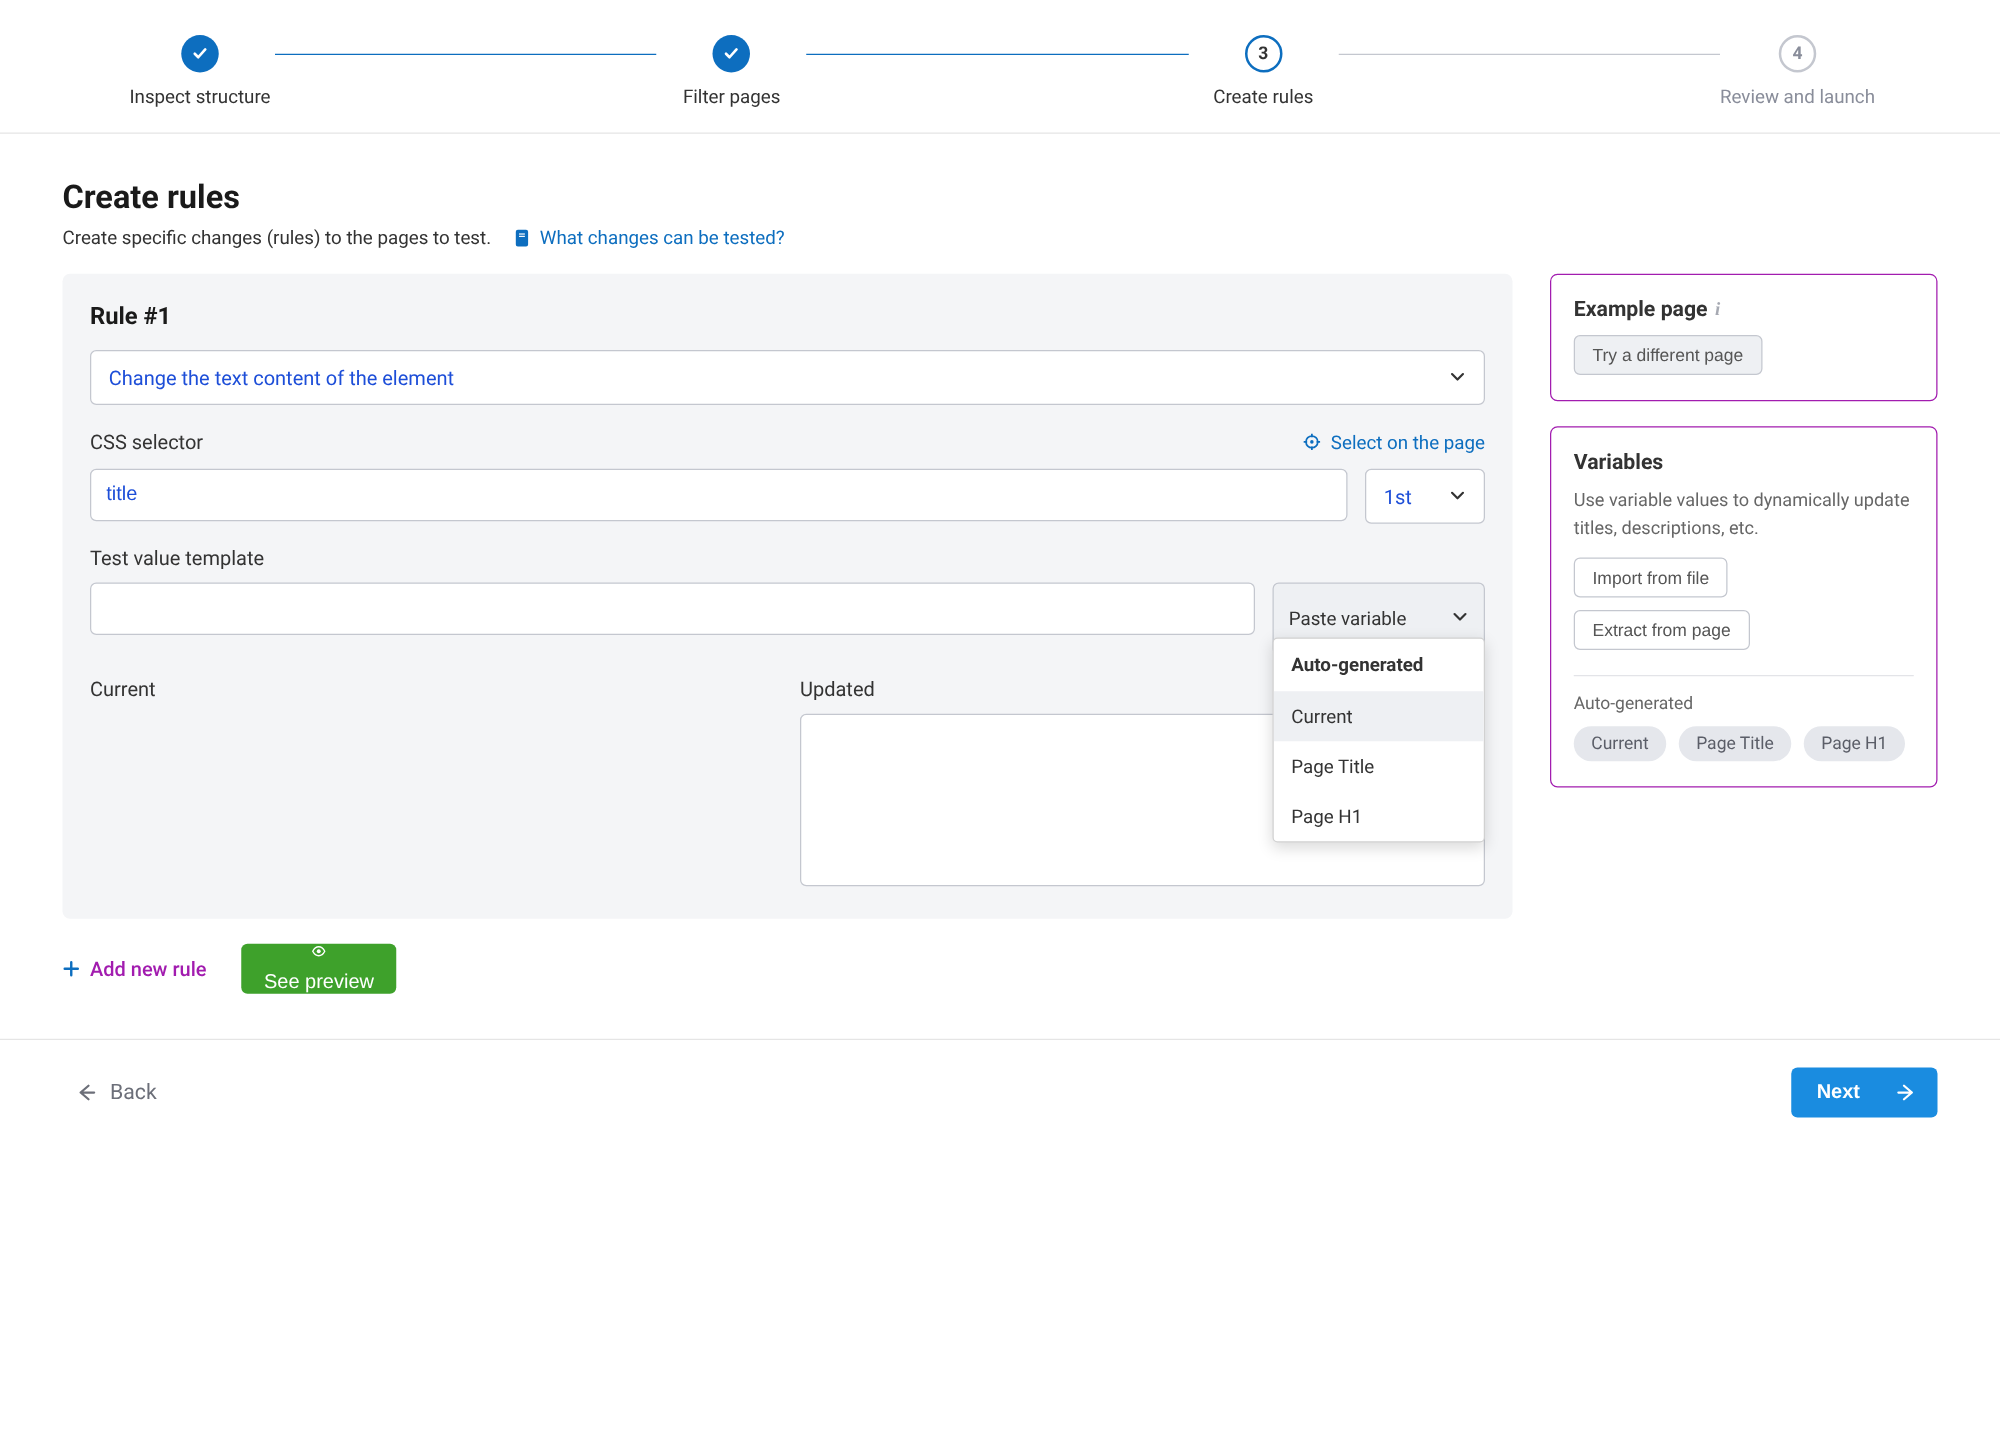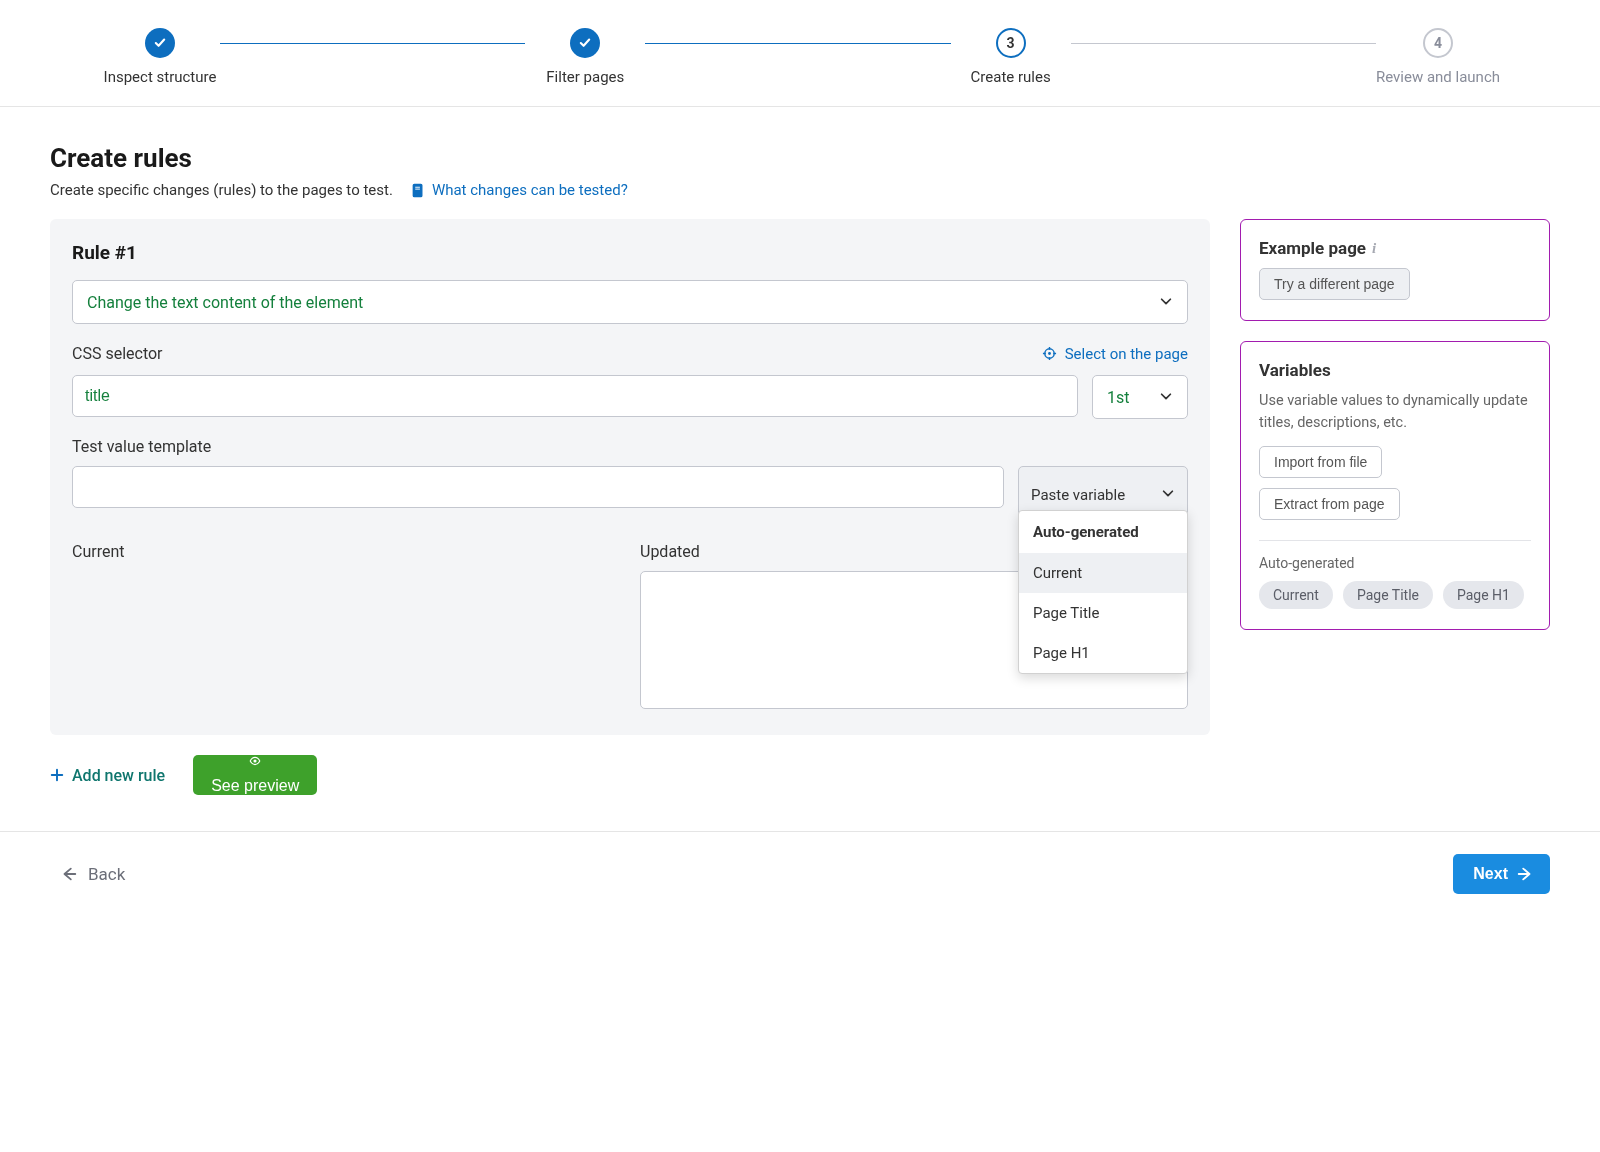--- a/index.html
+++ b/index.html
@@ -101,21 +101,21 @@
     background: #f4f5f7;
     border-radius: 6px;
     padding: 22px 22px 26px 22px;
   }
   .rule-title { font-size:19px; font-weight:700; margin-bottom:16px; color:#1a1a1a; }
   .select-box, .text-input, .textarea-box {
     background:#fff;
     border:1px solid #c4c7cf;
     border-radius:5px;
     font-size:16px;
-    color:#15803d;
+    color:#1d4ed8;
     width:100%;
   }
   .select-box {
     display:flex;
     align-items:center;
     justify-content:space-between;
     padding: 10px 14px;
     height:44px;
   }
   .select-box .chev { color:#333; }
@@ -161,21 +161,21 @@
   }
   .dropdown .dd-head { padding:12px 14px; font-weight:700; font-size:15px; }
   .dropdown .dd-item { padding:11px 14px; font-size:15px; cursor:pointer; }
   .dropdown .dd-item.hover { background:#eef0f3; }
 
   .two-cols { display:flex; gap:20px; margin-top:18px; }
   .two-cols > div { flex:1; }
   .col-label { font-size:16px; margin-bottom:10px; }
 
   .actions-row { display:flex; align-items:center; gap:28px; margin-top:20px; }
-  .link-btn { color:#0f766e; font-size:16px; display:flex; align-items:center; gap:8px; cursor:pointer; font-weight:500;}
+  .link-btn { color:#a21caf; font-size:16px; display:flex; align-items:center; gap:8px; cursor:pointer; font-weight:500;}
   .link-btn svg { width:14px; height:14px; }
   .green-btn {
     background:#3ea12b;
     color:#fff;
     border:none;
     border-radius:5px;
     padding:0 18px;
     height:40px;
     font-size:16px;
     font-weight:500;
@@ -238,21 +238,21 @@
   .back-btn svg { width:18px; height:18px; }
   .next-btn {
     background:#1a8ce0;
     color:#fff;
     border:none;
     border-radius:5px;
     height:40px;
     padding:0 16px 0 20px;
     font-size:16px;
     font-weight:600;
-    display:flex; align-items:center; gap:8px;
+    display:flex; align-items:center; gap:28px;
     cursor:pointer;
   }
   .next-btn svg { width:18px; height:18px; }
   .chev svg { width:14px; height:14px; }
 </style>
 </head>
 <body>
 
 <div class="stepper">
   <div class="step">

